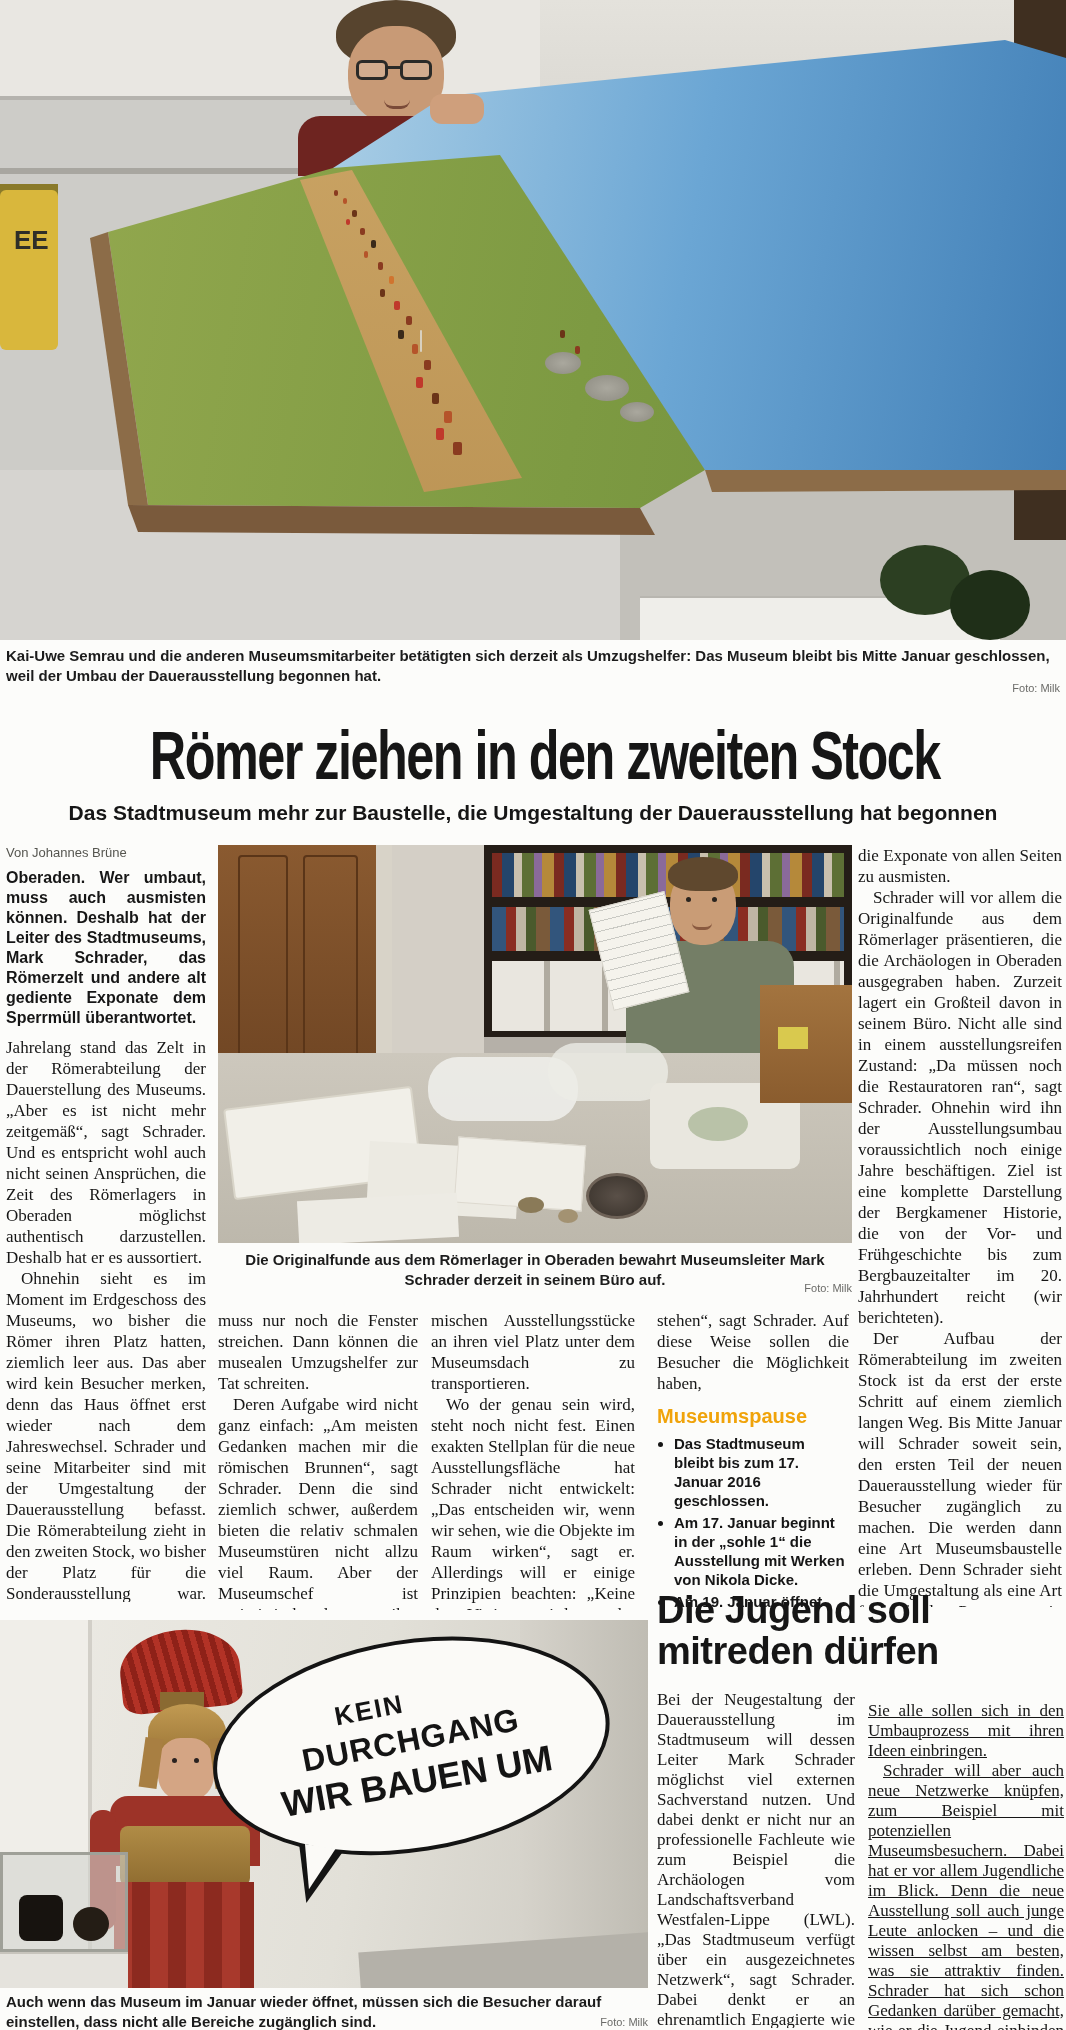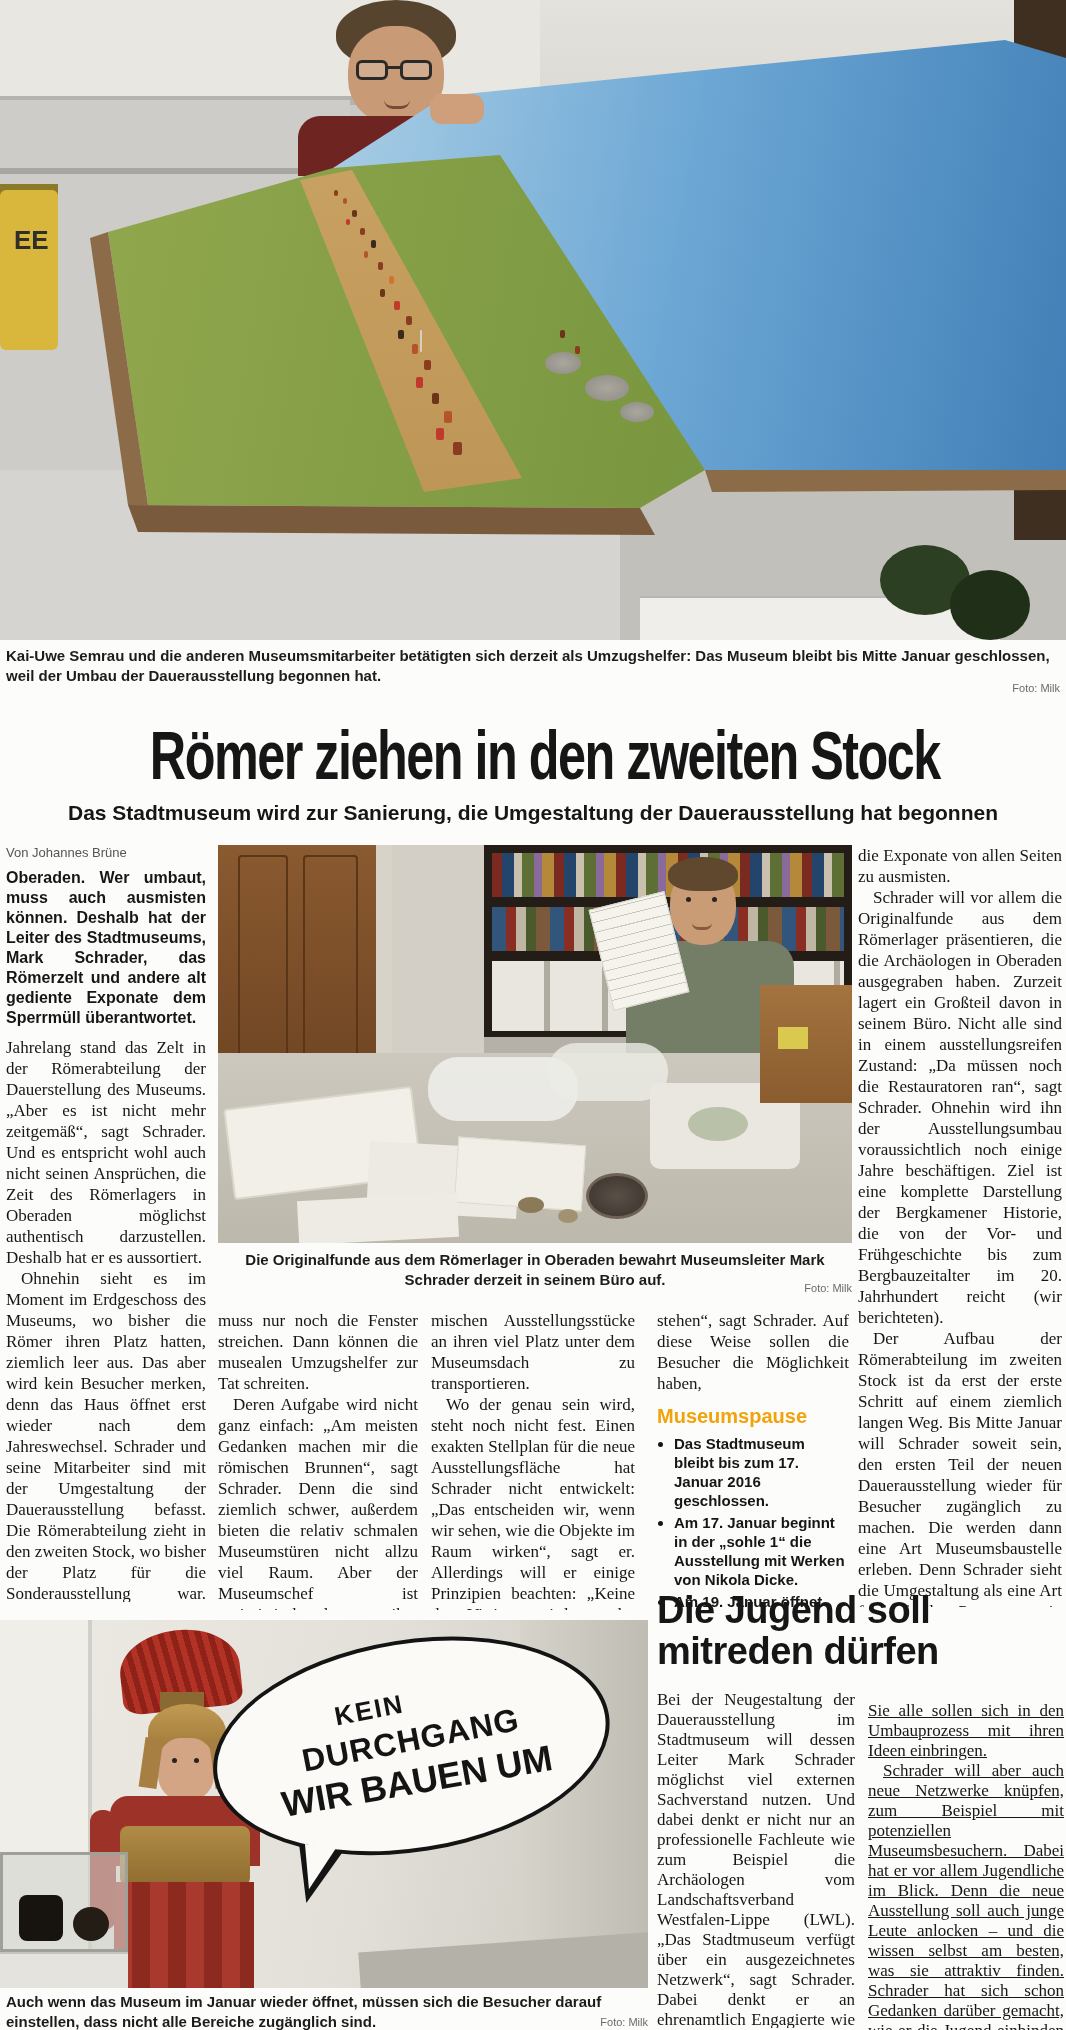--- a/index.html
+++ b/index.html
@@ -213,21 +213,21 @@
   </div>
 
   <div class="caption" style="left:6px;top:646px;width:1054px;height:52px;">
     <span>Kai-Uwe Semrau und die anderen Museumsmitarbeiter betätigten sich derzeit als Umzugshelfer: Das Museum bleibt bis Mitte Januar geschlossen, weil der Umbau der Dauerausstellung begonnen hat.</span>
     <span class="credit">Foto: Milk</span>
   </div>
 
   <div class="headline">
     <span>Römer ziehen in den zweiten Stock</span>
   </div>
-  <div class="subheadline">Das Stadtmuseum wird zur Sanierung, die Umgestaltung der Dauerausstellung hat begonnen</div>
+  <div class="subheadline">Das Stadtmuseum mehr zur Baustelle, die Umgestaltung der Dauerausstellung hat begonnen</div>
   <div class="byline">Von Johannes Brüne</div>
 
   <div class="col" style="left:6px;top:868px;width:200px;height:734px;">
     <p class="lead first">Oberaden. Wer umbaut, muss auch ausmisten können. Deshalb hat der Leiter des Stadtmuseums, Mark Schrader, das Römerzelt und andere alt gediente Exponate dem Sperrmüll überantwortet.</p>
     <div class="body">
         <p class="first">Jahrelang stand das Zelt in der Römerabteilung der Dauerstellung des Museums. „Aber es ist nicht mehr zeitgemäß“, sagt Schrader. Und es entspricht wohl auch nicht seinen Ansprüchen, die Zeit des Römerlagers in Oberaden möglichst authentisch darzustellen. Deshalb hat er es aussortiert.</p>
         <p>Ohnehin sieht es im Moment im Erdgeschoss des Museums, wo bisher die Römer ihren Platz hatten, ziemlich leer aus. Das aber wird kein Besucher merken, denn das Haus öffnet erst wieder nach dem Jahreswechsel. Schrader und seine Mitarbeiter sind mit der Umgestaltung der Dauerausstellung befasst. Die Römerabteilung zieht in den zweiten Stock, wo bisher der Platz für die Sonderausstellung war. Derzeit schwingt dort Michael Saller vom städtischen Bauhof den Pinsel. Die Sanierung der Räume ist schon weit fortgeschritten, Saller</p>
       </div>
   </div>
 

